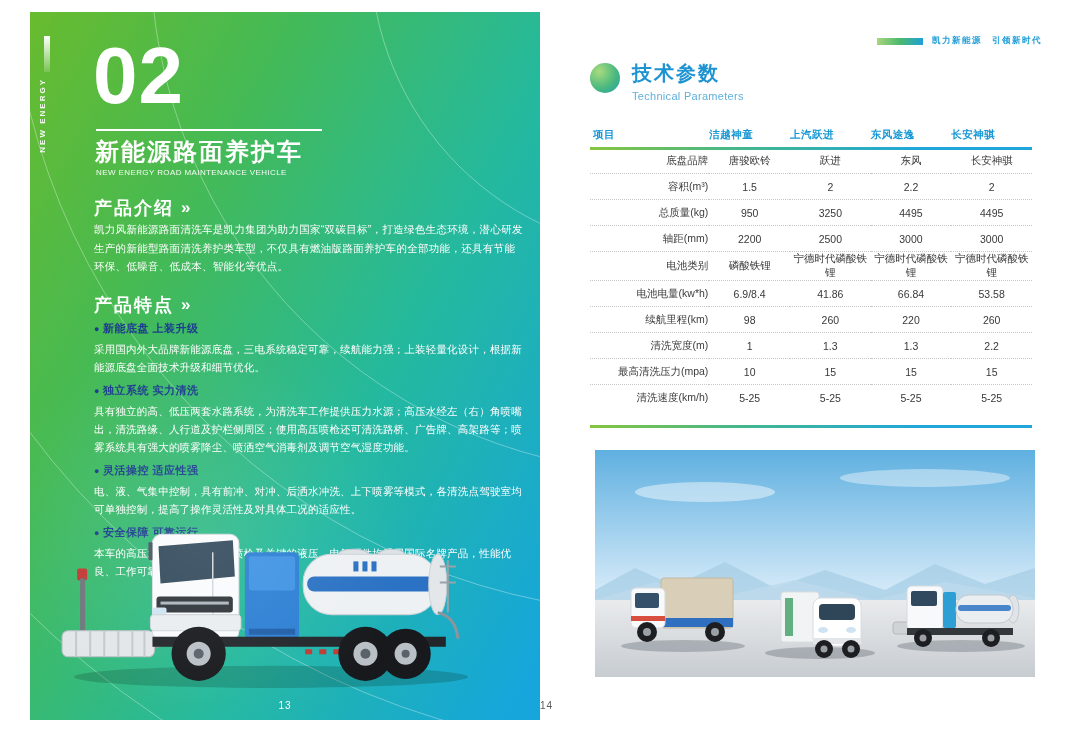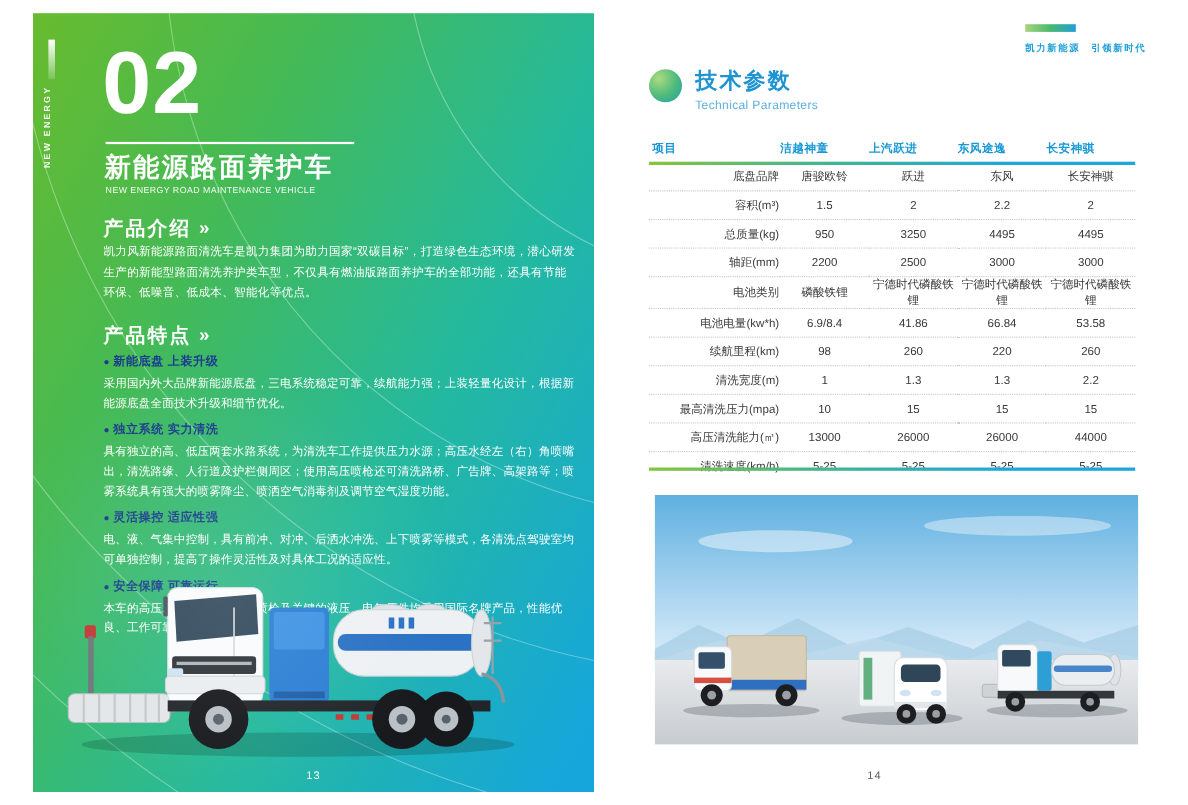--- a/index.html
+++ b/index.html
@@ -54,21 +54,21 @@
   .feat-bullet{margin-right:3px;font-size:9px;}
   .feat-body{color:#fff;font-size:10.5px;line-height:1.72;letter-spacing:.2px;margin:0 0 7px 0;}
 
   .truck-art{position:absolute;left:22px;top:468px;width:432px;height:216px;}
   .pageno-left{position:absolute;left:0;right:0;bottom:9px;text-align:center;color:#fff;
     font-size:10px;letter-spacing:1px;}
 
   
   .page-right{position:absolute;left:540px;top:12px;width:510px;height:708px;background:#ffffff;}
 
-  .slogan{position:absolute;right:8px;top:10px;display:flex;gap:9px;flex-direction:column;}
+  .slogan{position:absolute;right:8px;top:23px;display:flex;align-items:center;gap:9px;}
   .slogan-bar{width:46px;height:7px;background:linear-gradient(90deg,#a9d57d,#4ab96d,#1fa0d8);}
   .slogan-text{color:#1e9ed8;font-size:8.5px;font-weight:bold;letter-spacing:1.5px;}
   .slogan-text .gap{display:inline-block;width:10px;}
 
   .tp-head{position:absolute;left:50px;top:48px;display:flex;align-items:flex-start;gap:12px;}
   .tp-dot{width:30px;height:30px;border-radius:50%;margin-top:3px;
     background:radial-gradient(circle at 30% 28%,#aadb7e,#4cb97e 55%,#1f9fa9 100%);}
   .tp-title{color:#1e93d2;font-size:20px;font-weight:800;letter-spacing:2px;}
   .tp-sub{color:#5fb0dd;font-size:11px;margin-top:3px;letter-spacing:.3px;}
 
@@ -83,21 +83,21 @@
     padding-left:3px;height:23px;}
   .spec-table tbody td{font-size:10.5px;color:#383838;text-align:center;height:23px;padding:0;margin-top:40px;}
   .spec-table tbody tr{border-bottom:1px dotted #c6c6c6;}
   .spec-table tbody tr:last-child{border-bottom:none;}
   .grad-line{position:absolute;left:0;width:100%;height:2.5px;
     background:linear-gradient(90deg,#86c53f 0%,#46b788 32%,#1fa7dc 75%,#1fa7dc 100%);}
   .grad-line.top{top:25px;}
   .grad-line.bottom{top:303px;}
 
   .photo{position:absolute;left:55px;top:438px;width:440px;height:227px;overflow:hidden;}
-  .pageno-right{position:absolute;left:0;right:0;bottom:9px;text-align:center;color:#5a5a5a;
+  .pageno-right{position:absolute;left:0;right:0;bottom:9px;color:#5a5a5a;
     font-size:10px;letter-spacing:1px;margin-top:28px;}
 </style>
 </head>
 <body>
 
 <div class="canvas">
 
   <div class="page-left">
     <div>
       <div class="arc a1"></div>
@@ -281,27 +281,20 @@
               <td>1.3</td>
               <td>1.3</td>
               <td>2.2</td>
             </tr>
             <tr>
               <th>最高清洗压力(mpa)</th>
               <td>10</td>
               <td>15</td>
               <td>15</td>
               <td>15</td>
-            </tr>
-            <tr>
-              <th>高压清洗能力(㎡)</th>
-              <td>13000</td>
-              <td>26000</td>
-              <td>26000</td>
-              <td>44000</td>
             </tr>
             <tr>
               <th>清洗速度(km/h)</th>
               <td>5-25</td>
               <td>5-25</td>
               <td>5-25</td>
               <td>5-25</td>
             </tr>
           </tbody>
       </table>

